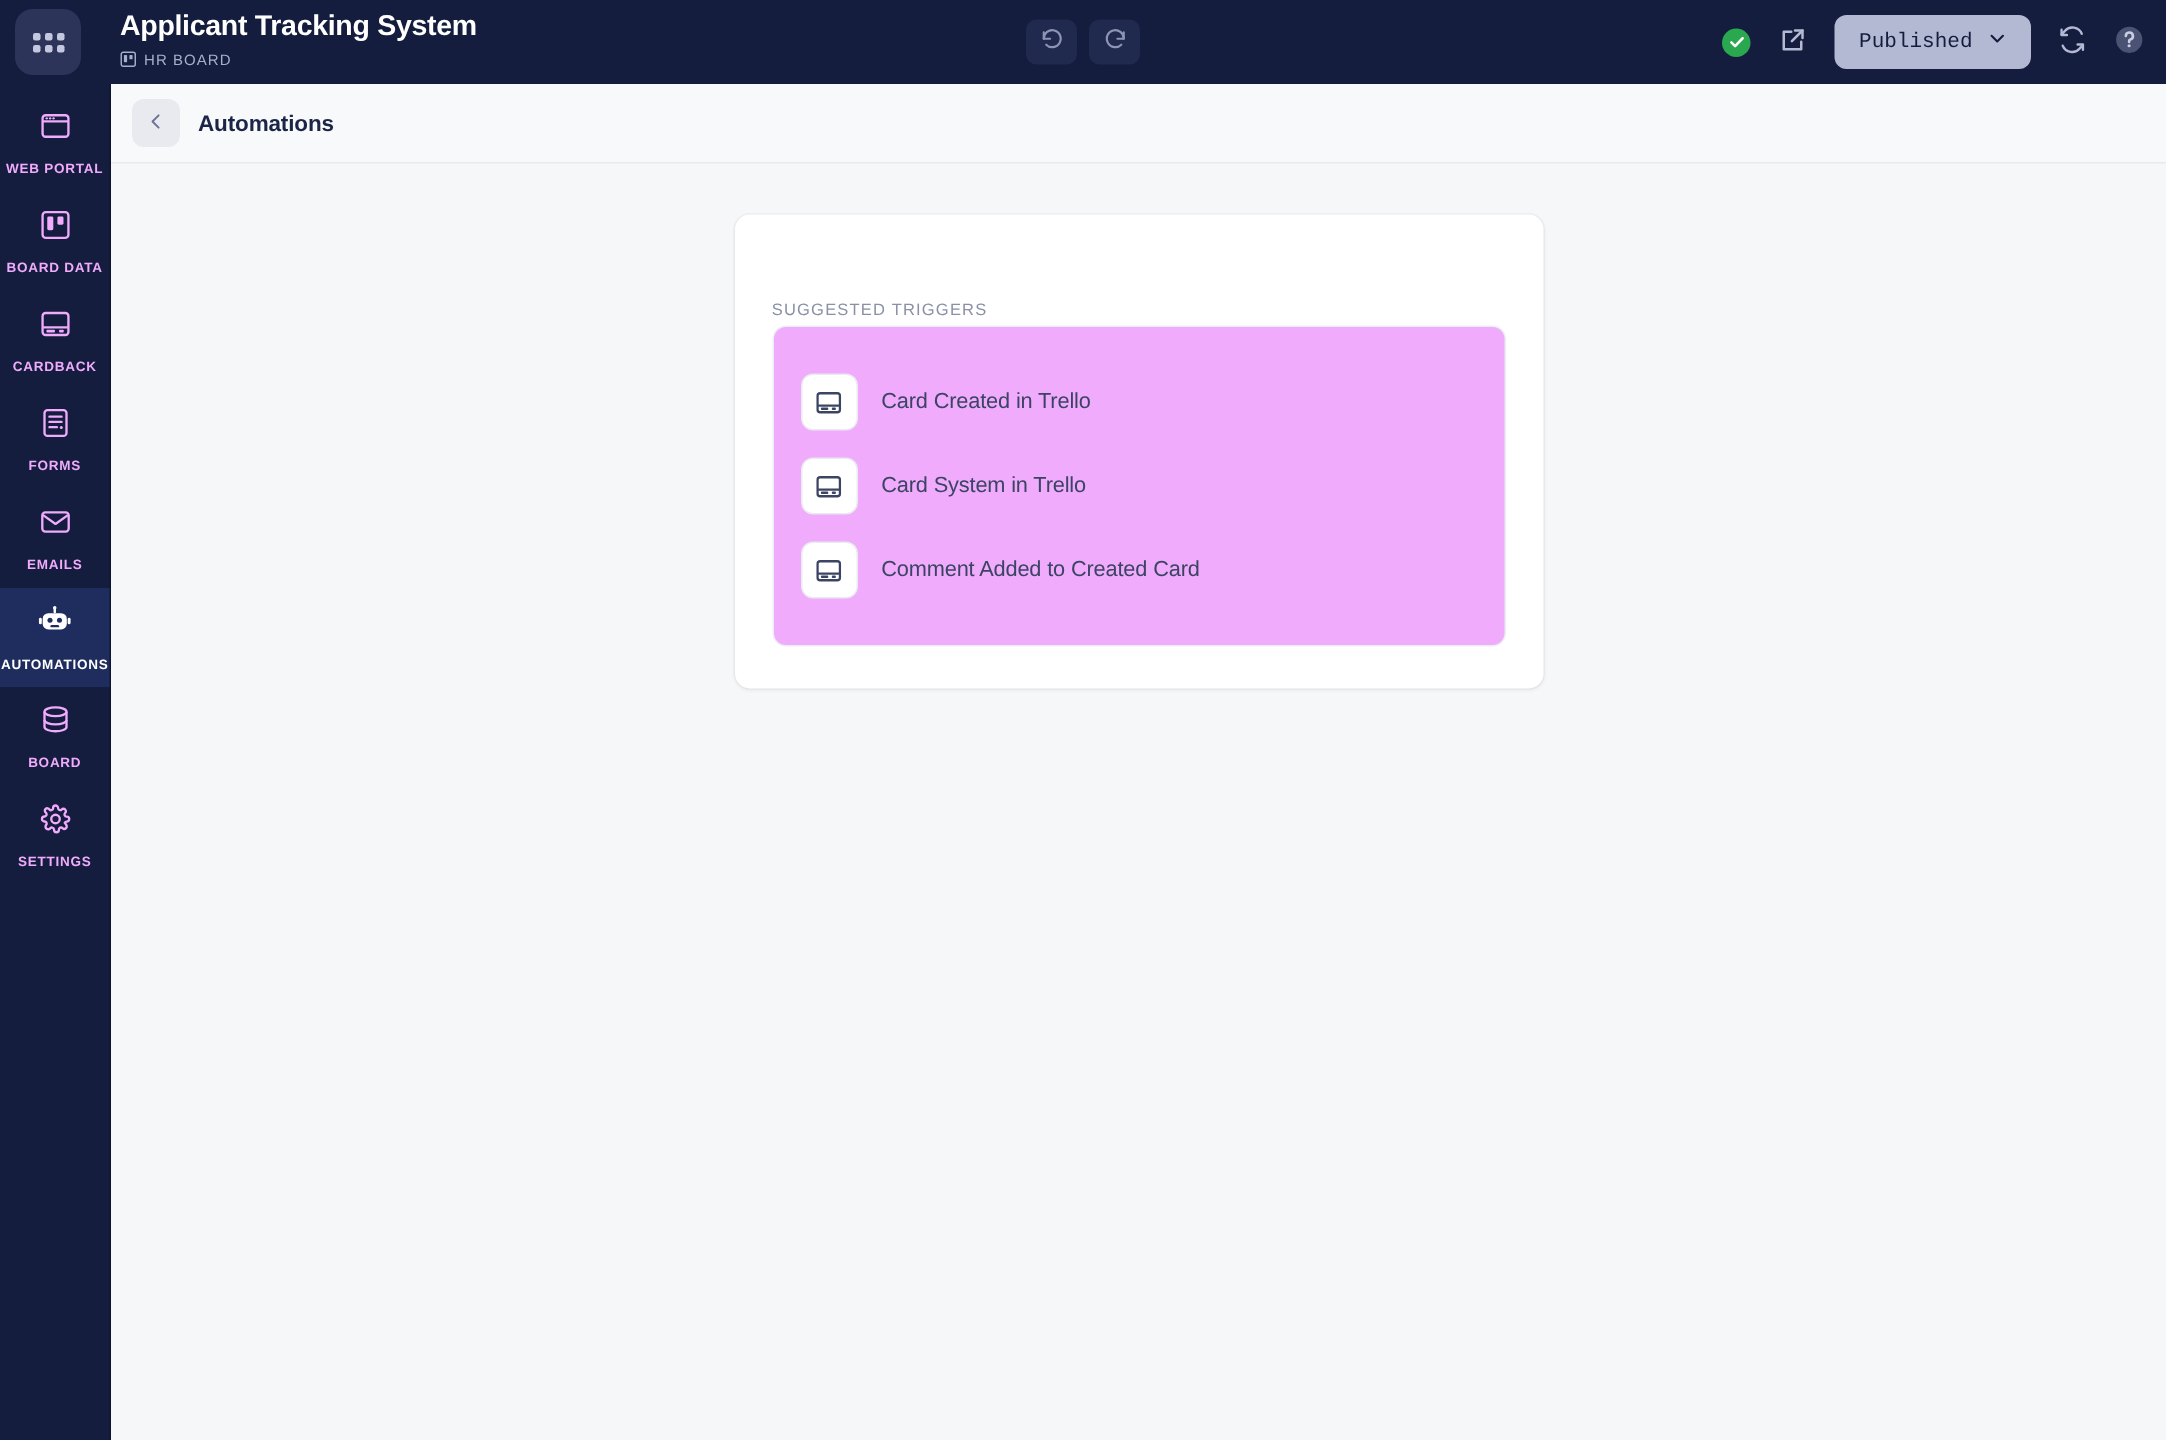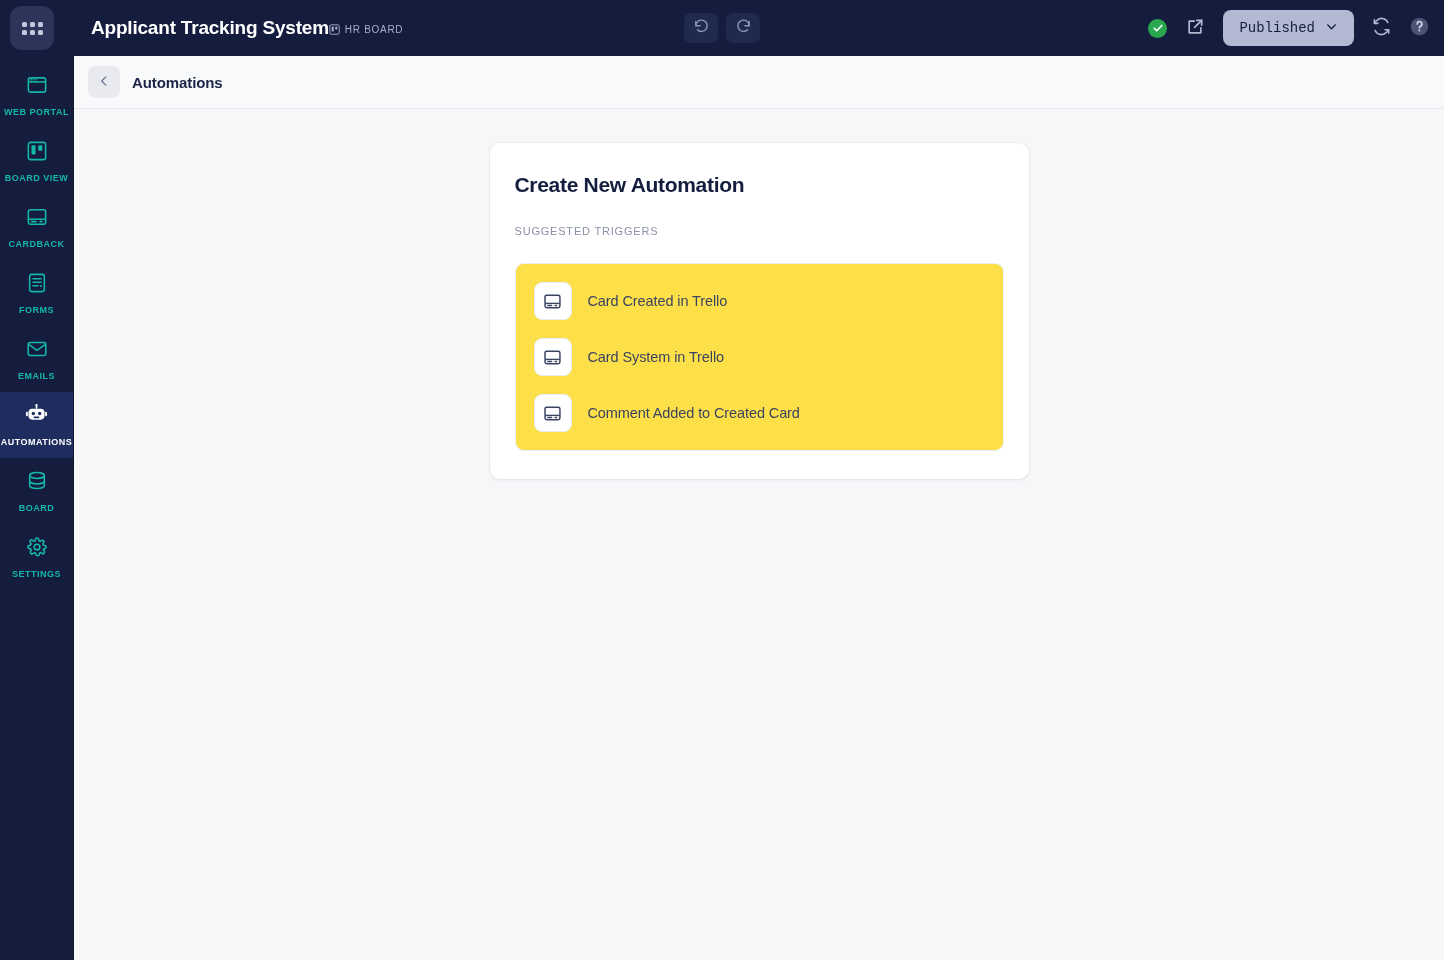--- a/index.html
+++ b/index.html
@@ -31,21 +31,21 @@
     flex: 0 0 44px;
   }
   .dot-grid {
     display: grid;
     grid-template-columns: repeat(3, 5px);
     grid-template-rows: repeat(2, 5px);
     gap: 3px;
   }
   .dot-grid i { display: block; width: 5px; height: 5px; border-radius: 1.5px; background: #c3c8de; }
 
-  .title-block { margin-left: 37px; display: flex; flex-direction: row; justify-content: center; }
+  .title-block { margin-left: 26px; display: flex; flex-direction: column; justify-content: center; }
   .app-title {
     color: #ffffff;
     font-size: 19px;
     font-weight: bold;
     letter-spacing: -0.2px;
     line-height: 22px;
   }
   .board-line {
     display: flex; align-items: center; gap: 5px;
     margin-top: 3px;
@@ -110,21 +110,21 @@
     padding-top: 6px;
     border-right: 1px solid #0e1densa;
     border-right: 1px solid #0e152e;
   }
   .side-item {
     height: 66px;
     display: flex; flex-direction: column;
     align-items: center; justify-content: center;
     gap: 7px;
     cursor: pointer;
-    color: #14b8a6;
+    color: #f0abfc;
   }
   .side-item.active { background: #1e2c5e; color: #ffffff; }
   .side-label {
     font-size: 9px;
     letter-spacing: 0.5px;
     font-weight: bold;
     line-height: 10px;
     text-align: center;
   }
 
@@ -165,25 +165,25 @@
     color: #141d3d;
     letter-spacing: -0.3px;
   }
   .section-label {
     margin-top: 28px;
     font-size: 11px;
     letter-spacing: 0.8px;
     color: #8a90a6;
   }
   .triggers {
-    margin-top: 26px;
-    background: #fde047;
+    margin-top: 4px;
+    background: #f0abfc;
     border: 1px solid #eceef3;
     border-radius: 9px;
-    padding: 9px 10px;
+    padding: 22px 10px;
   }
   .trigger-row {
     display: flex;
     align-items: center;
     gap: 16px;
     padding: 9px 8px;
     border-radius: 8px;
     cursor: pointer;
   }
   .trigger-icon {
@@ -312,21 +312,21 @@
     </div>
 
     <div class="side-item">
       <span>
         <svg width="22" height="22" viewBox="0 0 24 24" fill="none" stroke="currentColor" stroke-width="1.7">
           <rect x="2.6" y="2.6" width="18.8" height="18.8" rx="2.4"></rect>
           <rect x="6" y="5.8" width="4.4" height="10" rx="1" fill="currentColor" stroke="none"></rect>
           <rect x="13.4" y="5.8" width="4.4" height="6" rx="1" fill="currentColor" stroke="none"></rect>
         </svg>
       </span>
-      <span class="side-label">BOARD VIEW</span>
+      <span class="side-label">BOARD DATA</span>
     </div>
 
     <div class="side-item">
       <span>
         <svg width="22" height="22" viewBox="0 0 24 24" fill="none" stroke="currentColor" stroke-width="1.7">
           <rect x="2.6" y="4" width="18.8" height="16" rx="2.2"></rect>
           <path d="M3 14.4h18" stroke-width="1.6"></path>
           <rect x="5.4" y="16.1" width="6.2" height="2" rx="0.7" fill="currentColor" stroke="none"></rect>
           <rect x="14.6" y="16.1" width="3.4" height="2" rx="0.7" fill="currentColor" stroke="none"></rect>
         </svg>
@@ -401,21 +401,20 @@
           <svg width="14" height="14" viewBox="0 0 24 24" fill="none" stroke="#6b7392" stroke-width="2.2" stroke-linecap="round" stroke-linejoin="round">
             <path d="M15 5l-7 7 7 7"></path>
           </svg>
         </span>
       </button>
       <span class="crumb-title">Automations</span>
     </div>
 
     <div class="content">
       <div class="panel">
-        <div class="panel-title">Create New Automation</div>
         <div class="section-label">SUGGESTED TRIGGERS</div>
 
         <div class="triggers">
 
           <div class="trigger-row">
             <span class="trigger-icon">
               <svg width="19" height="19" viewBox="0 0 24 24" fill="none" stroke="#3c4463" stroke-width="1.9">
                 <rect x="2.6" y="4" width="18.8" height="16" rx="2.2"></rect>
                 <path d="M3 14.4h18" stroke-width="1.8"></path>
                 <rect x="5.4" y="16.1" width="6.2" height="2" rx="0.7" fill="#3c4463" stroke="none"></rect>

